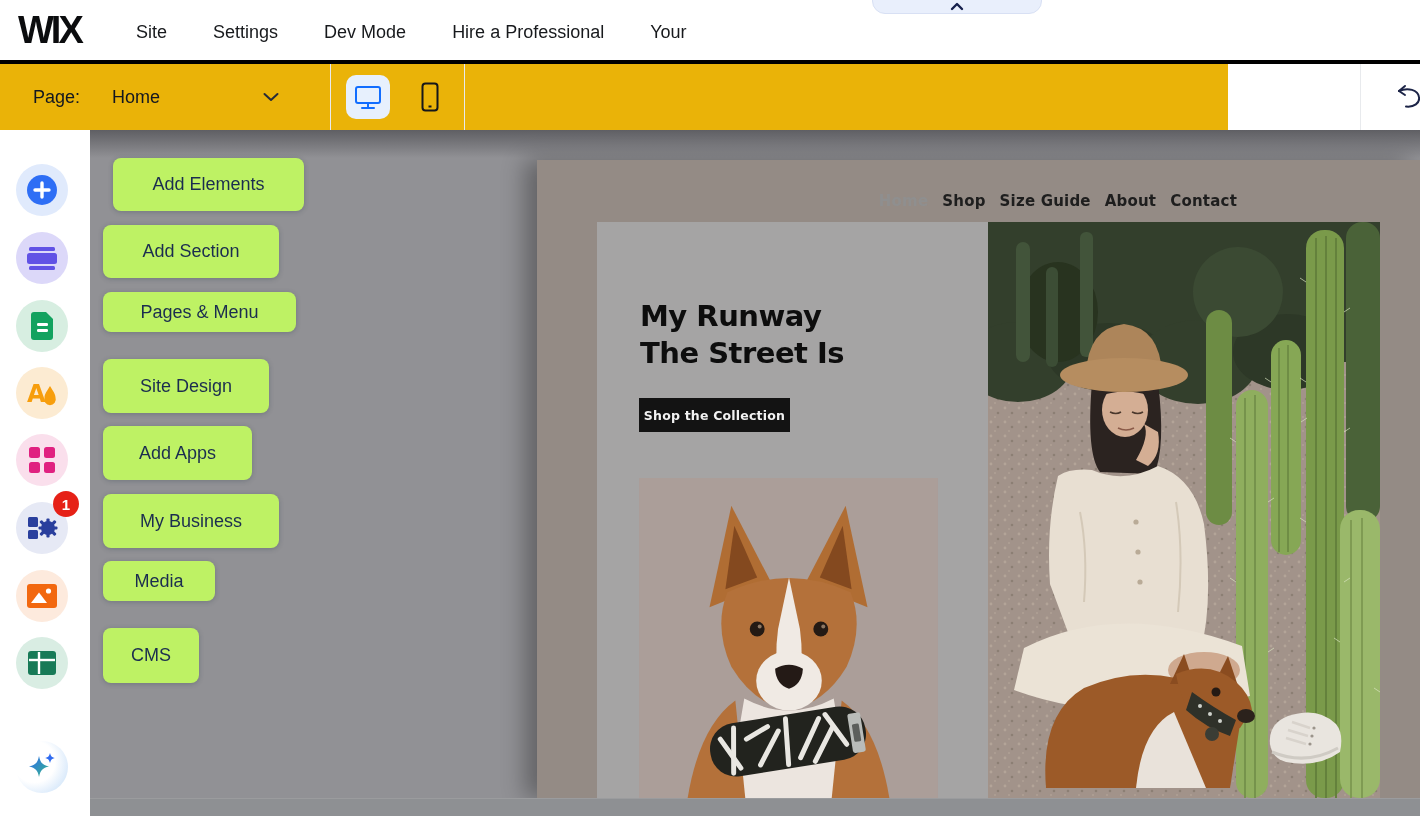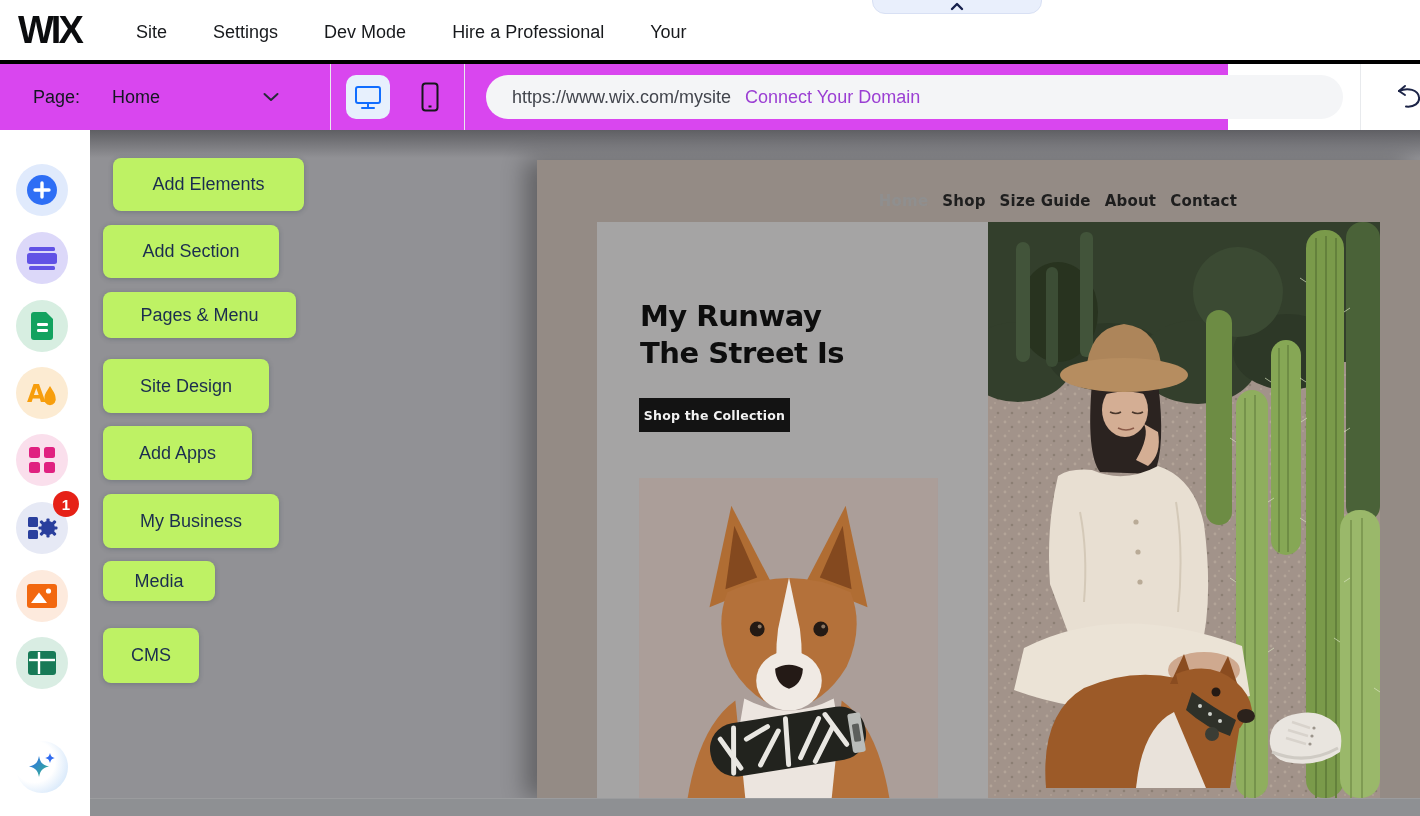--- a/index.html
+++ b/index.html
@@ -14,21 +14,21 @@
           font-size:38px; font-weight:800; letter-spacing:-3px; color:#0b0c0e; cursor:pointer; }
   .topmenu { position:absolute; left:136px; top:0; height:64px; display:flex; align-items:center; gap:46px; }
   .topmenu span { font-size:18px; color:#17191c; cursor:pointer; white-space:nowrap; }
 
   
   .caret-pill { position:absolute; left:872px; top:-13px; width:170px; height:27px;
                 background:#e9effc; border:1px solid #d8e0f4; border-radius:13px; z-index:40;
                 display:flex; align-items:flex-end; justify-content:center; padding-bottom:2px; cursor:pointer; }
 
   
-  .toolbar { position:absolute; left:0; top:64px; width:1228px; height:66px; background:#d946ef; z-index:25; }
+  .toolbar { position:absolute; left:0; top:64px; width:1228px; height:66px; background:#eab308; z-index:25; }
   .tb-sep { position:absolute; top:0; width:1px; height:66px; background:#e8eaed; }
   .page-label { position:absolute; left:33px; top:50%; transform:translateY(-50%); font-size:18px; color:#131720; }
   .page-value { position:absolute; left:112px; top:50%; transform:translateY(-50%); font-size:18px; color:#131720; cursor:pointer; }
   .page-chevron { position:absolute; left:263px; top:50%; transform:translateY(-50%); cursor:pointer; }
   .dev-btn { position:absolute; top:11px; width:44px; height:44px; border-radius:10px;
              display:flex; align-items:center; justify-content:center; cursor:pointer; }
   .dev-desktop { left:346px; background:#e7f0fd; }
   .dev-mobile { left:408px; background:transparent; }
   .url-pill { position:absolute; left:486px; top:11px; width:857px; height:44px; border-radius:22px;
               background:#f4f5f7; display:flex; align-items:center; padding-left:26px; cursor:text; }
@@ -110,24 +110,20 @@
         <line x1="8" y1="23" x2="20" y2="23" stroke="#116dff" stroke-width="2" stroke-linecap="round"></line>
       </svg>
     </div>
     <div class="dev-btn dev-mobile">
       <svg width="20" height="30" viewBox="0 0 20 30">
         <rect x="2.5" y="1.5" width="15" height="27" rx="3" fill="none" stroke="#15171a" stroke-width="2"></rect>
         <line x1="8.5" y1="24.5" x2="11.5" y2="24.5" stroke="#15171a" stroke-width="2"></line>
       </svg>
     </div>
     <div class="tb-sep" style="left:464px"></div>
-    <div class="url-pill">
-      <span class="url-text">https://www.wix.com/mysite</span>
-      <span class="connect-link">Connect Your Domain</span>
-    </div>
     <div class="tb-sep" style="left:1360px"></div>
     <div class="undo-btn">
       <svg width="30" height="26" viewBox="0 0 28 26">
         <path d="M10 2 L4 7 L10 11" fill="none" stroke="#1c2447" stroke-width="2" stroke-linecap="round" stroke-linejoin="round"></path>
         <path d="M4 7 C 13 3 23 6 24 13 C 25 19 19 23.5 11 22.5" fill="none" stroke="#1c2447" stroke-width="2" stroke-linecap="round"></path>
       </svg>
     </div>
   </div>
 
   <div class="sidebar">
@@ -215,21 +211,21 @@
           </linearGradient>
         </defs>
         <path d="M15 7 C 16.5 14 18.5 16 25 17.5 C 18.5 19 16.5 21 15 28 C 13.5 21 11.5 19 5 17.5 C 11.5 16 13.5 14 15 7 Z" fill="url(#sprk)"></path>
         <path d="M26 4 C 26.8 7.2 27.8 8.2 31 9 C 27.8 9.8 26.8 10.8 26 14 C 25.2 10.8 24.2 9.8 21 9 C 24.2 8.2 25.2 7.2 26 4 Z" fill="#2f6bf0"></path>
       </svg>
     </div>
   </div>
 
   <div class="flabel" style="left:113px; top:158px; width:191px; height:53px">Add Elements</div>
   <div class="flabel" style="left:103px; top:225px; width:176px; height:53px">Add Section</div>
-  <div class="flabel" style="left:103px; top:292px; width:193px; height:46px">Pages &amp; Menu</div>
+  <div class="flabel" style="left:103px; top:292px; width:193px; height:40px">Pages &amp; Menu</div>
   <div class="flabel" style="left:103px; top:359px; width:166px; height:54px">Site Design</div>
   <div class="flabel" style="left:103px; top:426px; width:149px; height:54px">Add Apps</div>
   <div class="flabel" style="left:103px; top:494px; width:176px; height:54px">My Business</div>
   <div class="flabel" style="left:103px; top:561px; width:112px; height:40px">Media</div>
   <div class="flabel" style="left:103px; top:628px; width:96px; height:55px">CMS</div>
 
   <div class="canvas">
     <div class="site-strip">
 
       <div class="site-nav">

